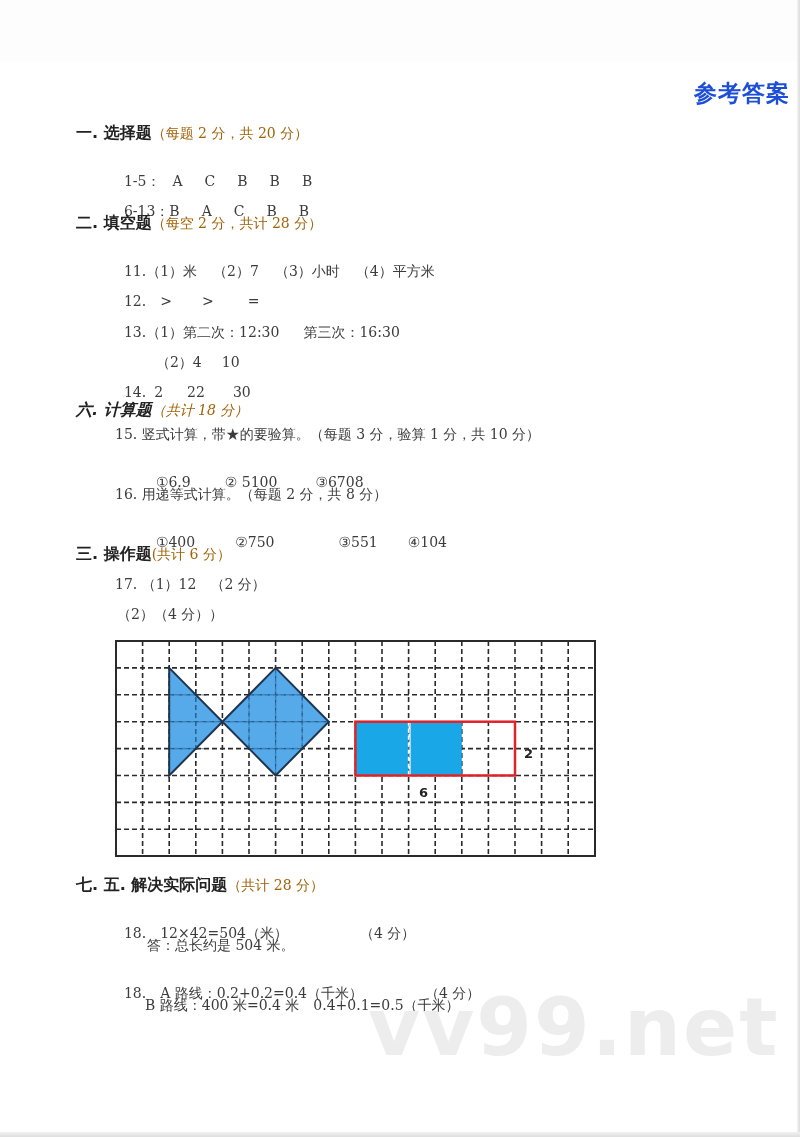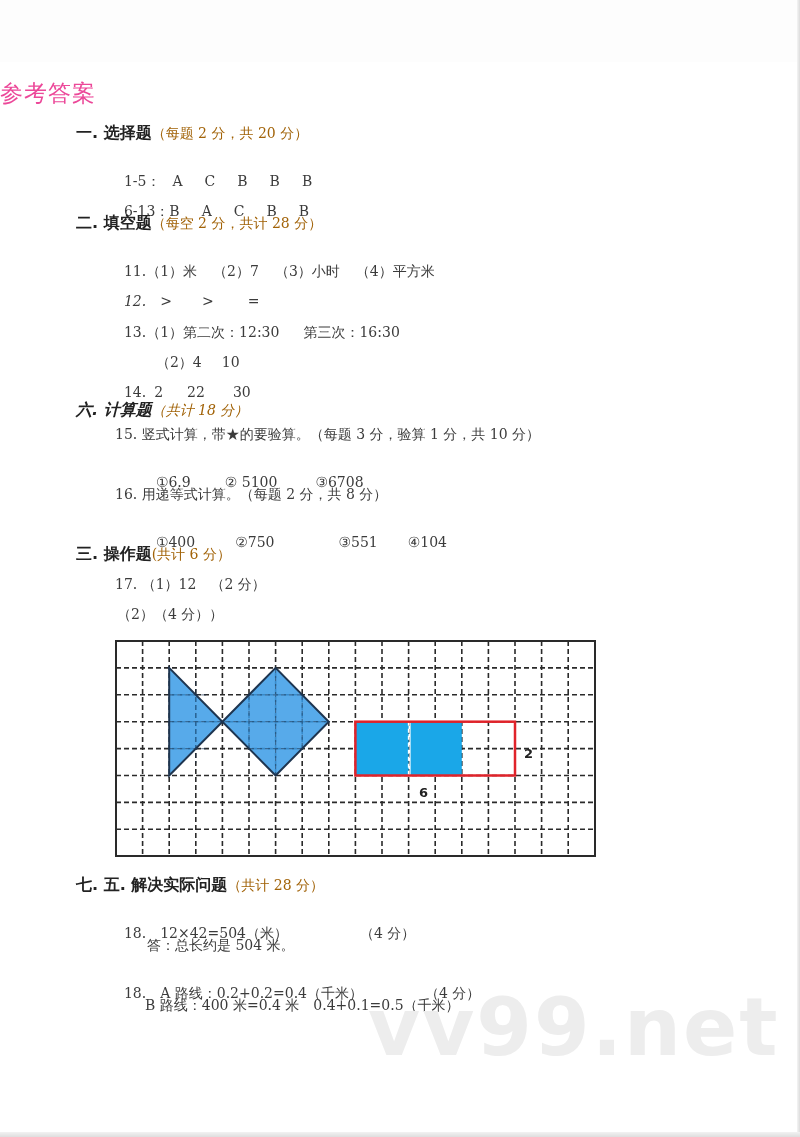--- a/index.html
+++ b/index.html
@@ -35,25 +35,25 @@
       position: absolute;
       left: 0; top: 0;
       width: 800px; height: 62px;
       background: #fdfdfd;
     }
     .title {
       position: absolute;
       left: 0;
       width: 790px;
       top: 78px;
-      text-align: left;
+      text-align: right;
       font-family: "DejaVu Sans", "Liberation Sans", sans-serif;
       font-size: 23px;
-      font-weight: normal;
-      color: #ec4899;
+      font-weight: bold;
+      color: #1d4ed8;
       letter-spacing: 1px;
     }
     .line {
       position: absolute;
       left: 78px;
       font-size: 14px;
       line-height: 18px;
       white-space: pre;
       color: #3b3b3b;
       margin-left: 37px;
@@ -112,21 +112,21 @@
 <div class="line" style="top:184px;">
   <span>6-13：</span><span>B</span><span class="gap" style="width:22px"></span><span>A</span><span class="gap" style="width:22px"></span><span>C</span><span class="gap" style="width:22px"></span><span>B</span><span class="gap" style="width:22px"></span><span>B</span>
 </div>
 
 <div class="heading" style="top:213px;"><span>二. 填空题</span><span class="note">（每空 2 分，共计 28 分）</span></div>
 
 <div class="line" style="top:244px;">
   <span>11.</span><span>（1）米</span><span class="gap" style="width:16px"></span><span>（2）7</span><span class="gap" style="width:16px"></span><span>（3）小时</span><span class="gap" style="width:16px"></span><span>（4）平方米</span>
 </div>
 
-<div class="line" style="top:274px;font-style:italic;">
+<div class="line" style="top:274px;">
   <span>12.</span><span class="gap" style="width:14px"></span><span>&gt;</span><span class="gap" style="width:30px"></span><span>&gt;</span><span class="gap" style="width:34px"></span><span>=</span>
 </div>
 
 <div class="line" style="top:305px;">
   <span>13.</span><span>（1）第二次：12:30</span><span class="gap" style="width:24px"></span><span>第三次：16:30</span>
 </div>
 
 <div class="line" style="top:335px; left:110px;">
   <span>（2）4</span><span class="gap" style="width:20px"></span><span>10</span>
 </div>

